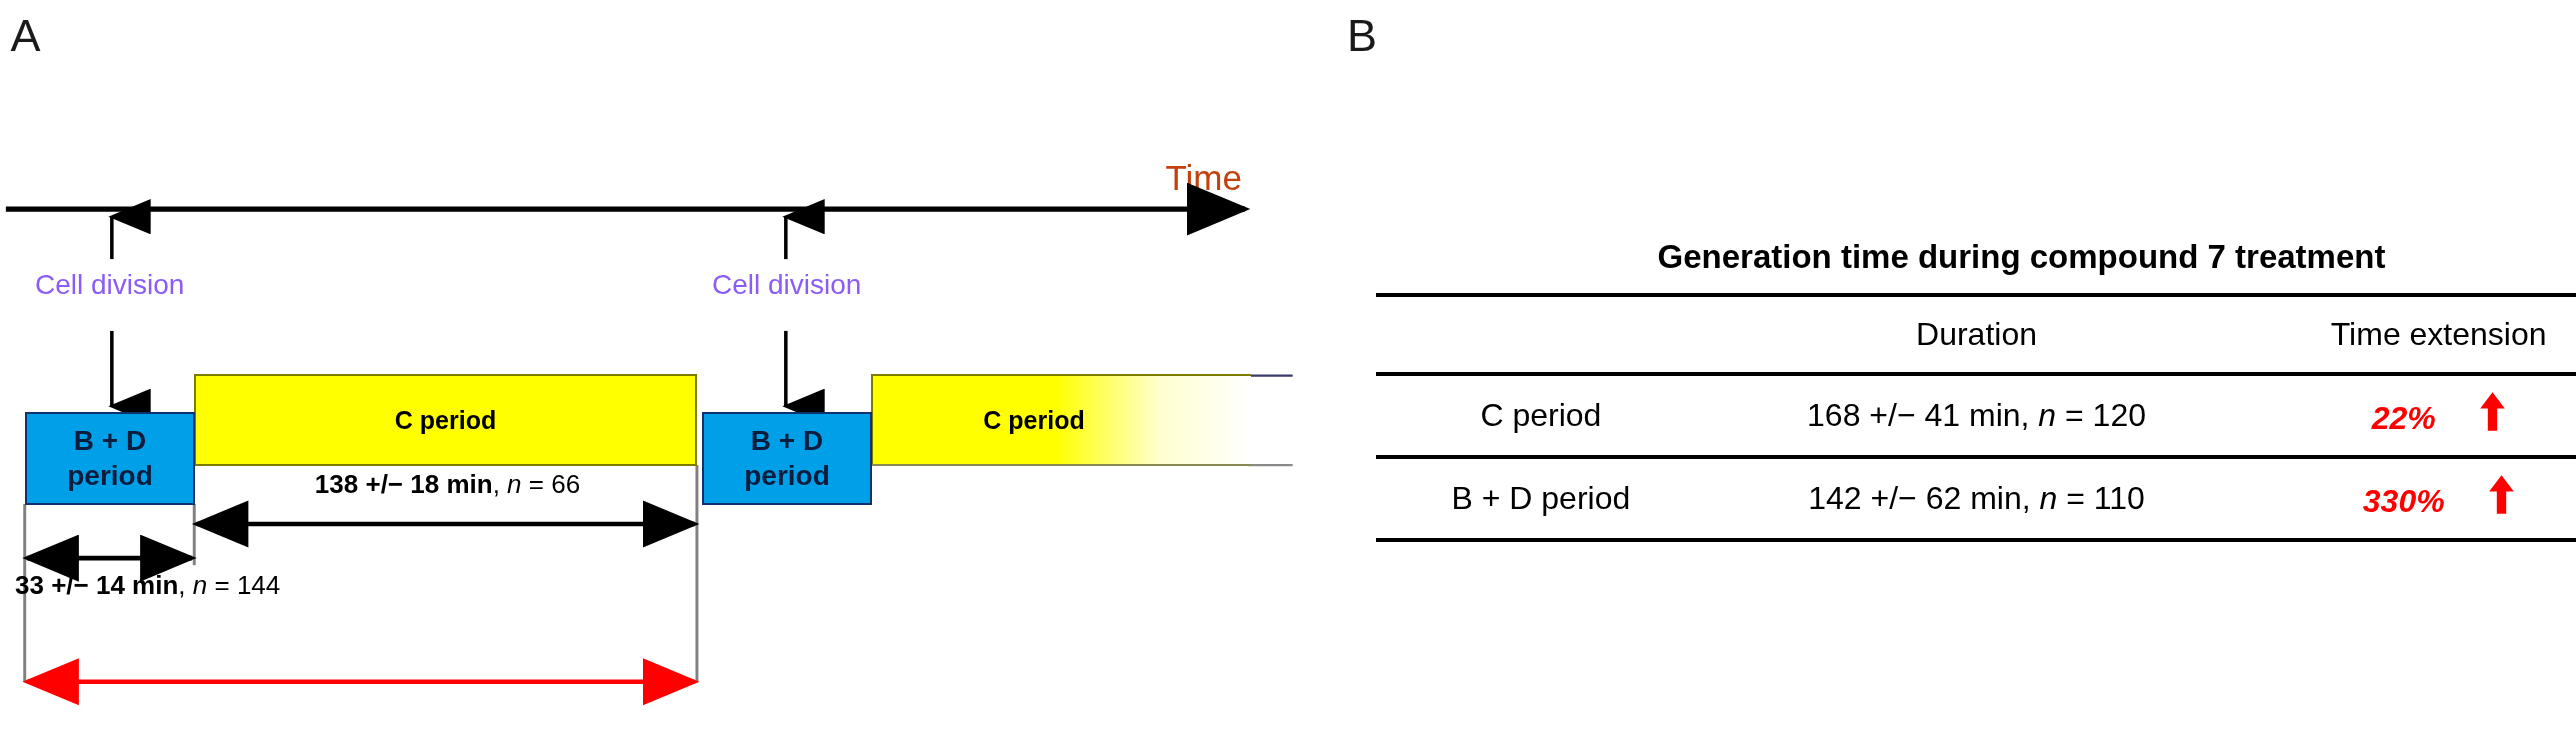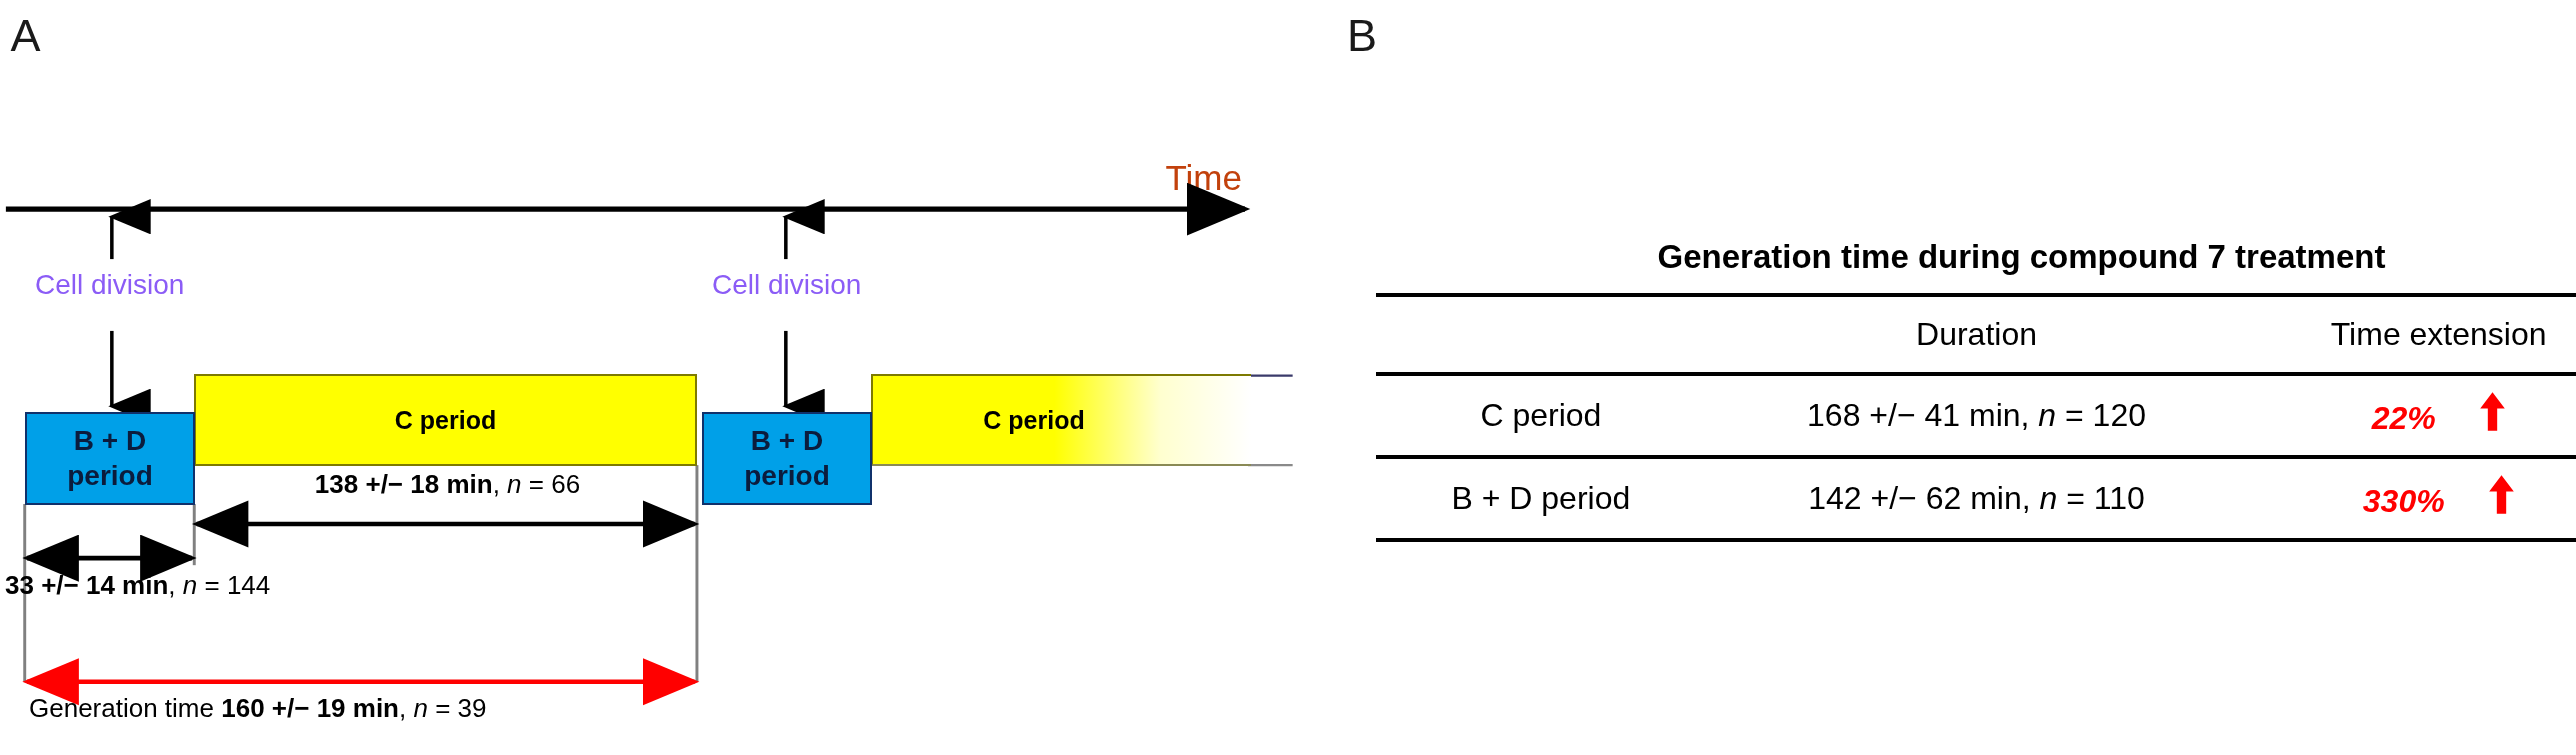--- a/index.html
+++ b/index.html
@@ -57,21 +57,21 @@
     left:871px;top:374px;width:380px;height:92px;
     background:linear-gradient(to right,#ffff00 0%,#ffff00 48%,#ffffcf 76%,#ffffff 100%);
     border-right:none;
     border-top-color:#7d7a00;border-bottom-color:#8a8a55;
   }
   #c-box-2 .clabel{position:relative;left:-28px;}
 
   
   .dim-text{position:absolute;font-size:26px;line-height:1;color:#000;white-space:nowrap;}
   #c-dim-text{left:209px;top:471px;width:477px;text-align:center;font-size:26px;}
-  #bd-dim-text{left:5px;top:572px;text-align:center;}
+  #bd-dim-text{left:15px;top:572px;text-align:center;}
   #gen-dim-text{left:29px;top:695px;}
   .dim-text b{font-weight:bold;margin-top:20px;}
   .dim-text i{font-style:italic;}
 
   
   #panelB{position:absolute;left:1295px;top:0;width:1281px;height:756px;}
   .tbl-title{
     position:absolute;left:81px;top:238px;width:1291px;text-align:center;
     font-size:33px;font-weight:bold;color:#000;white-space:nowrap;
   }
@@ -166,23 +166,20 @@
     </div>
 
     <div class="dim-text" id="c-dim-text">
       <b>138 +/− 18 min</b><span>, </span><i>n</i><span> = 66</span>
     </div>
 
     <div class="dim-text" id="bd-dim-text">
       <b>33 +/− 14 min</b><span>, </span><i>n</i><span> = 144</span>
     </div>
 
-    <div class="dim-text" id="gen-dim-text">
-      <span>Generation time </span><b>160 +/− 19 min</b><span>, </span><i>n</i><span> = 39</span>
-    </div>
   </div>
 
   <div id="panelB">
 
     <div class="panel-letter" id="panel-b-letter" style="left:52px;top:13px;">B</div>
 
     <div class="tbl-title">Generation time during  compound 7 treatment</div>
 
     <table class="datatable">
       <thead>

